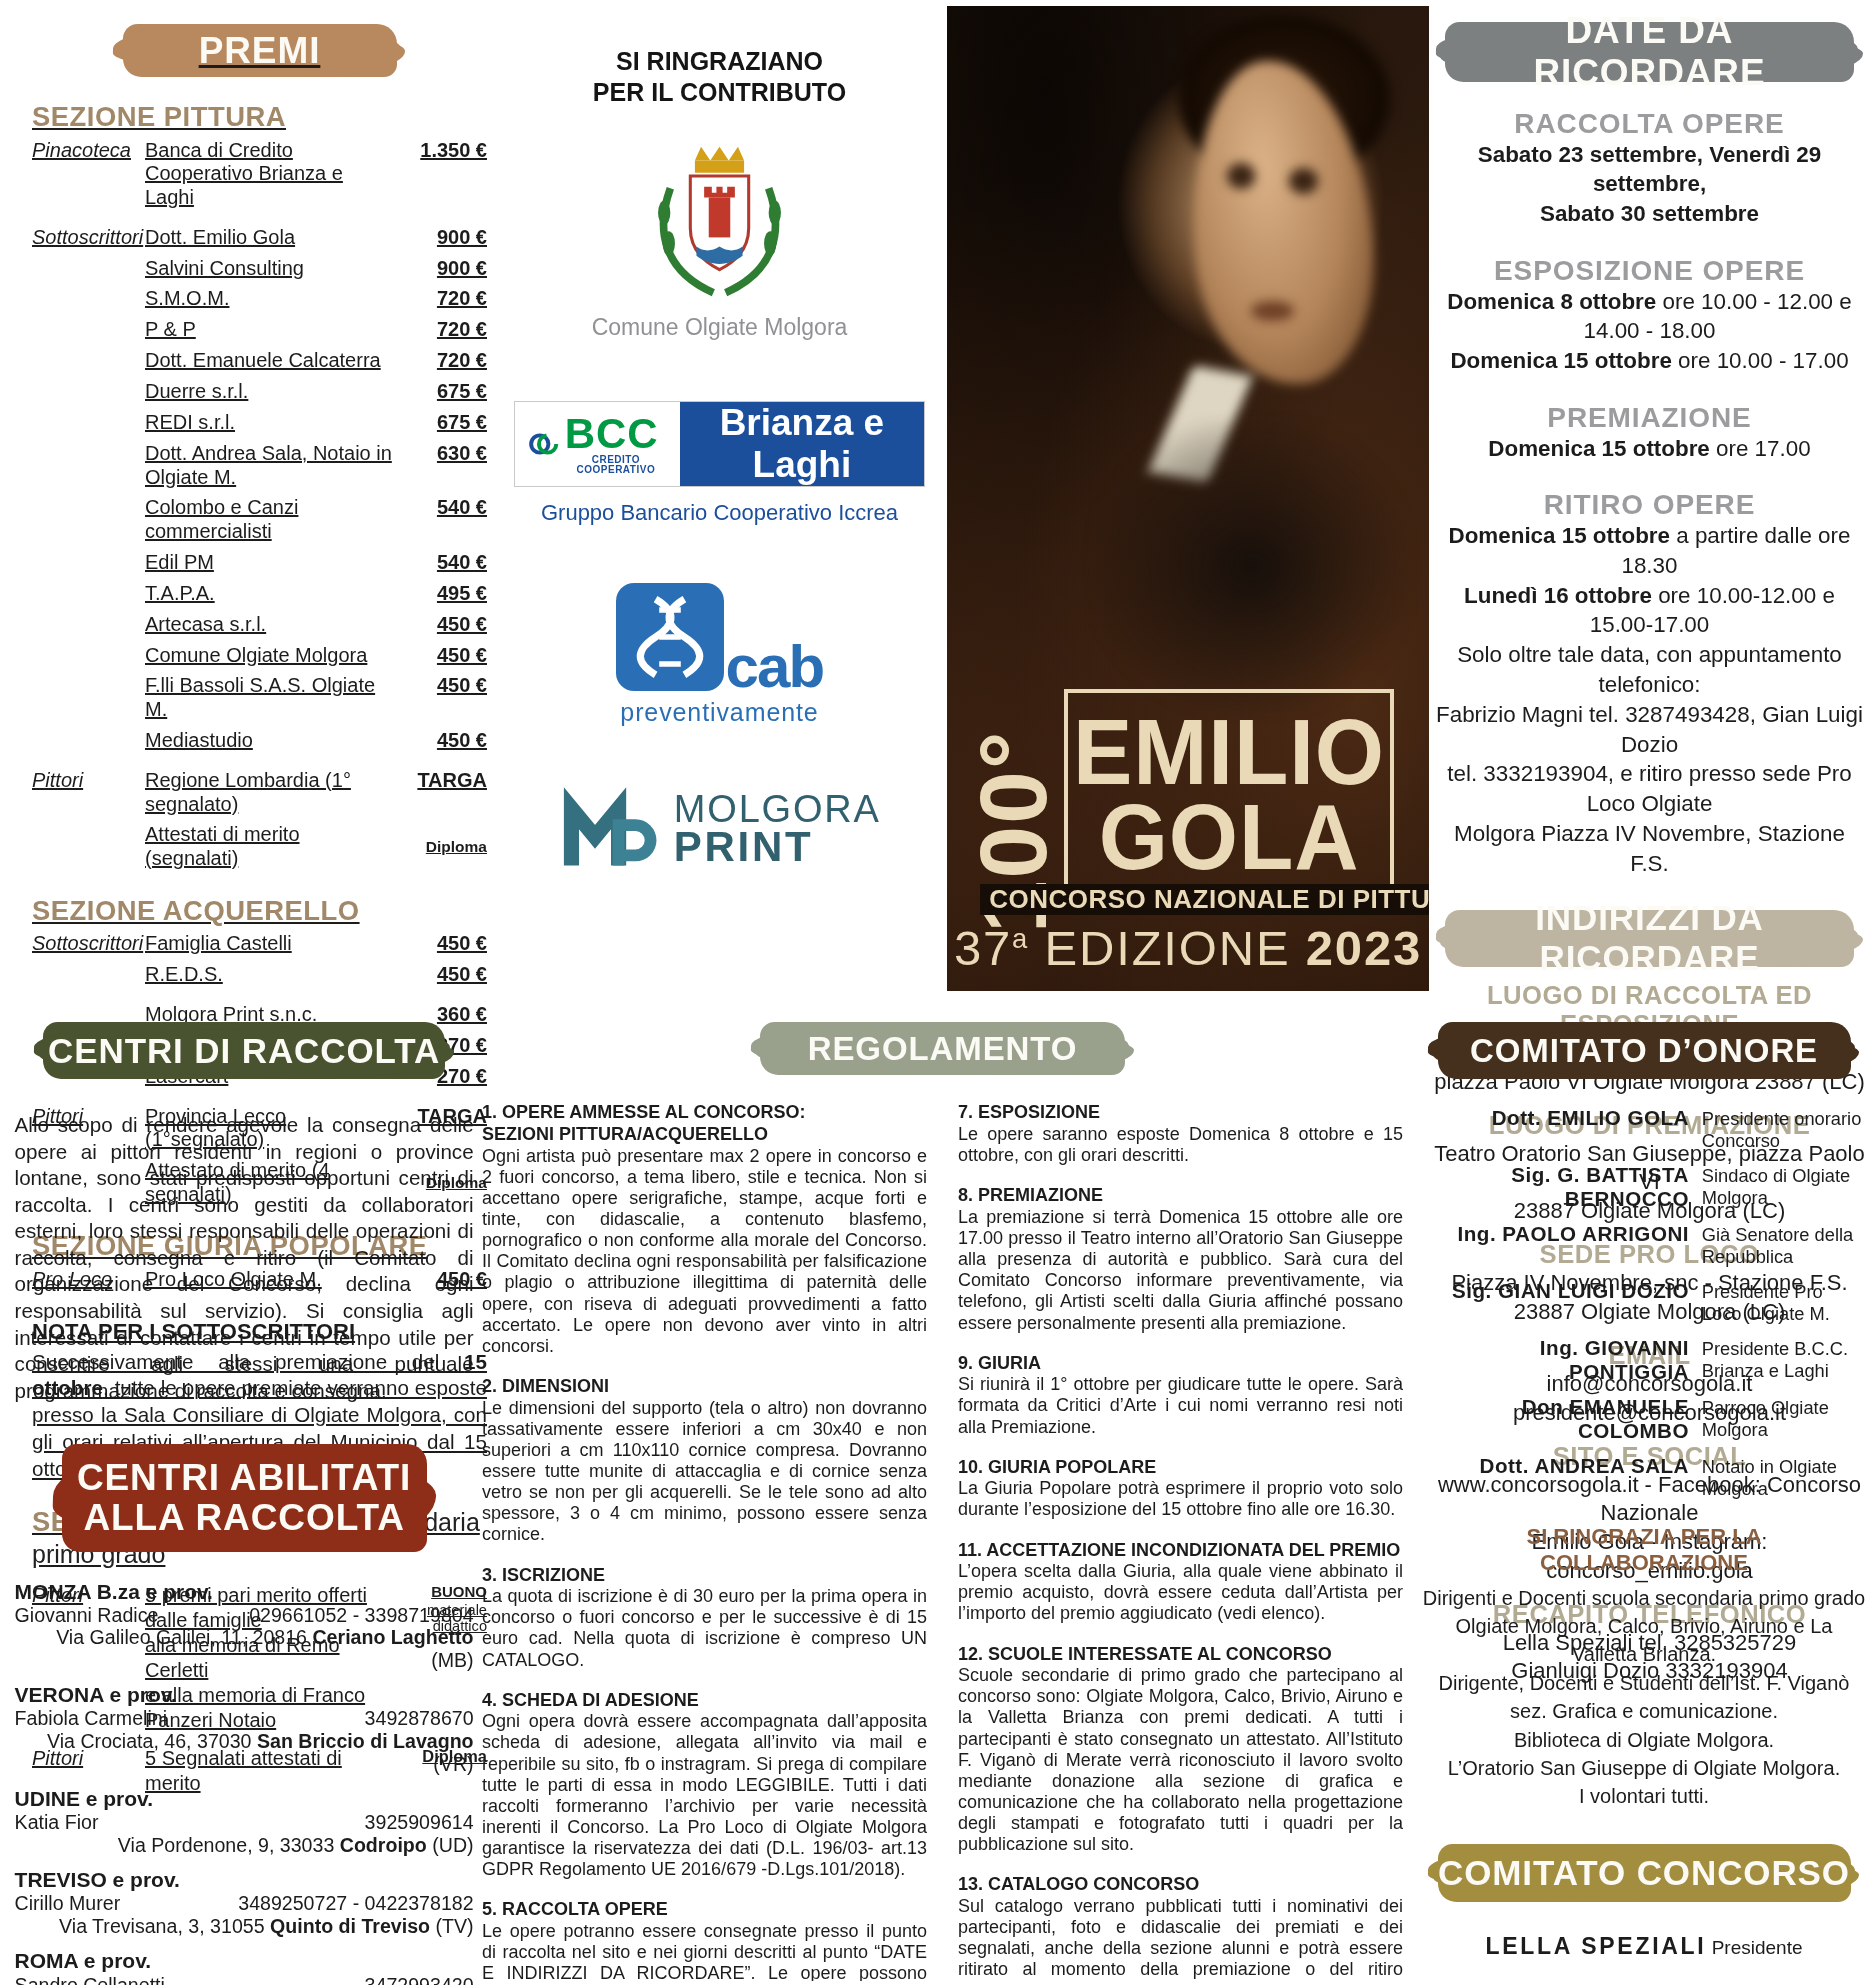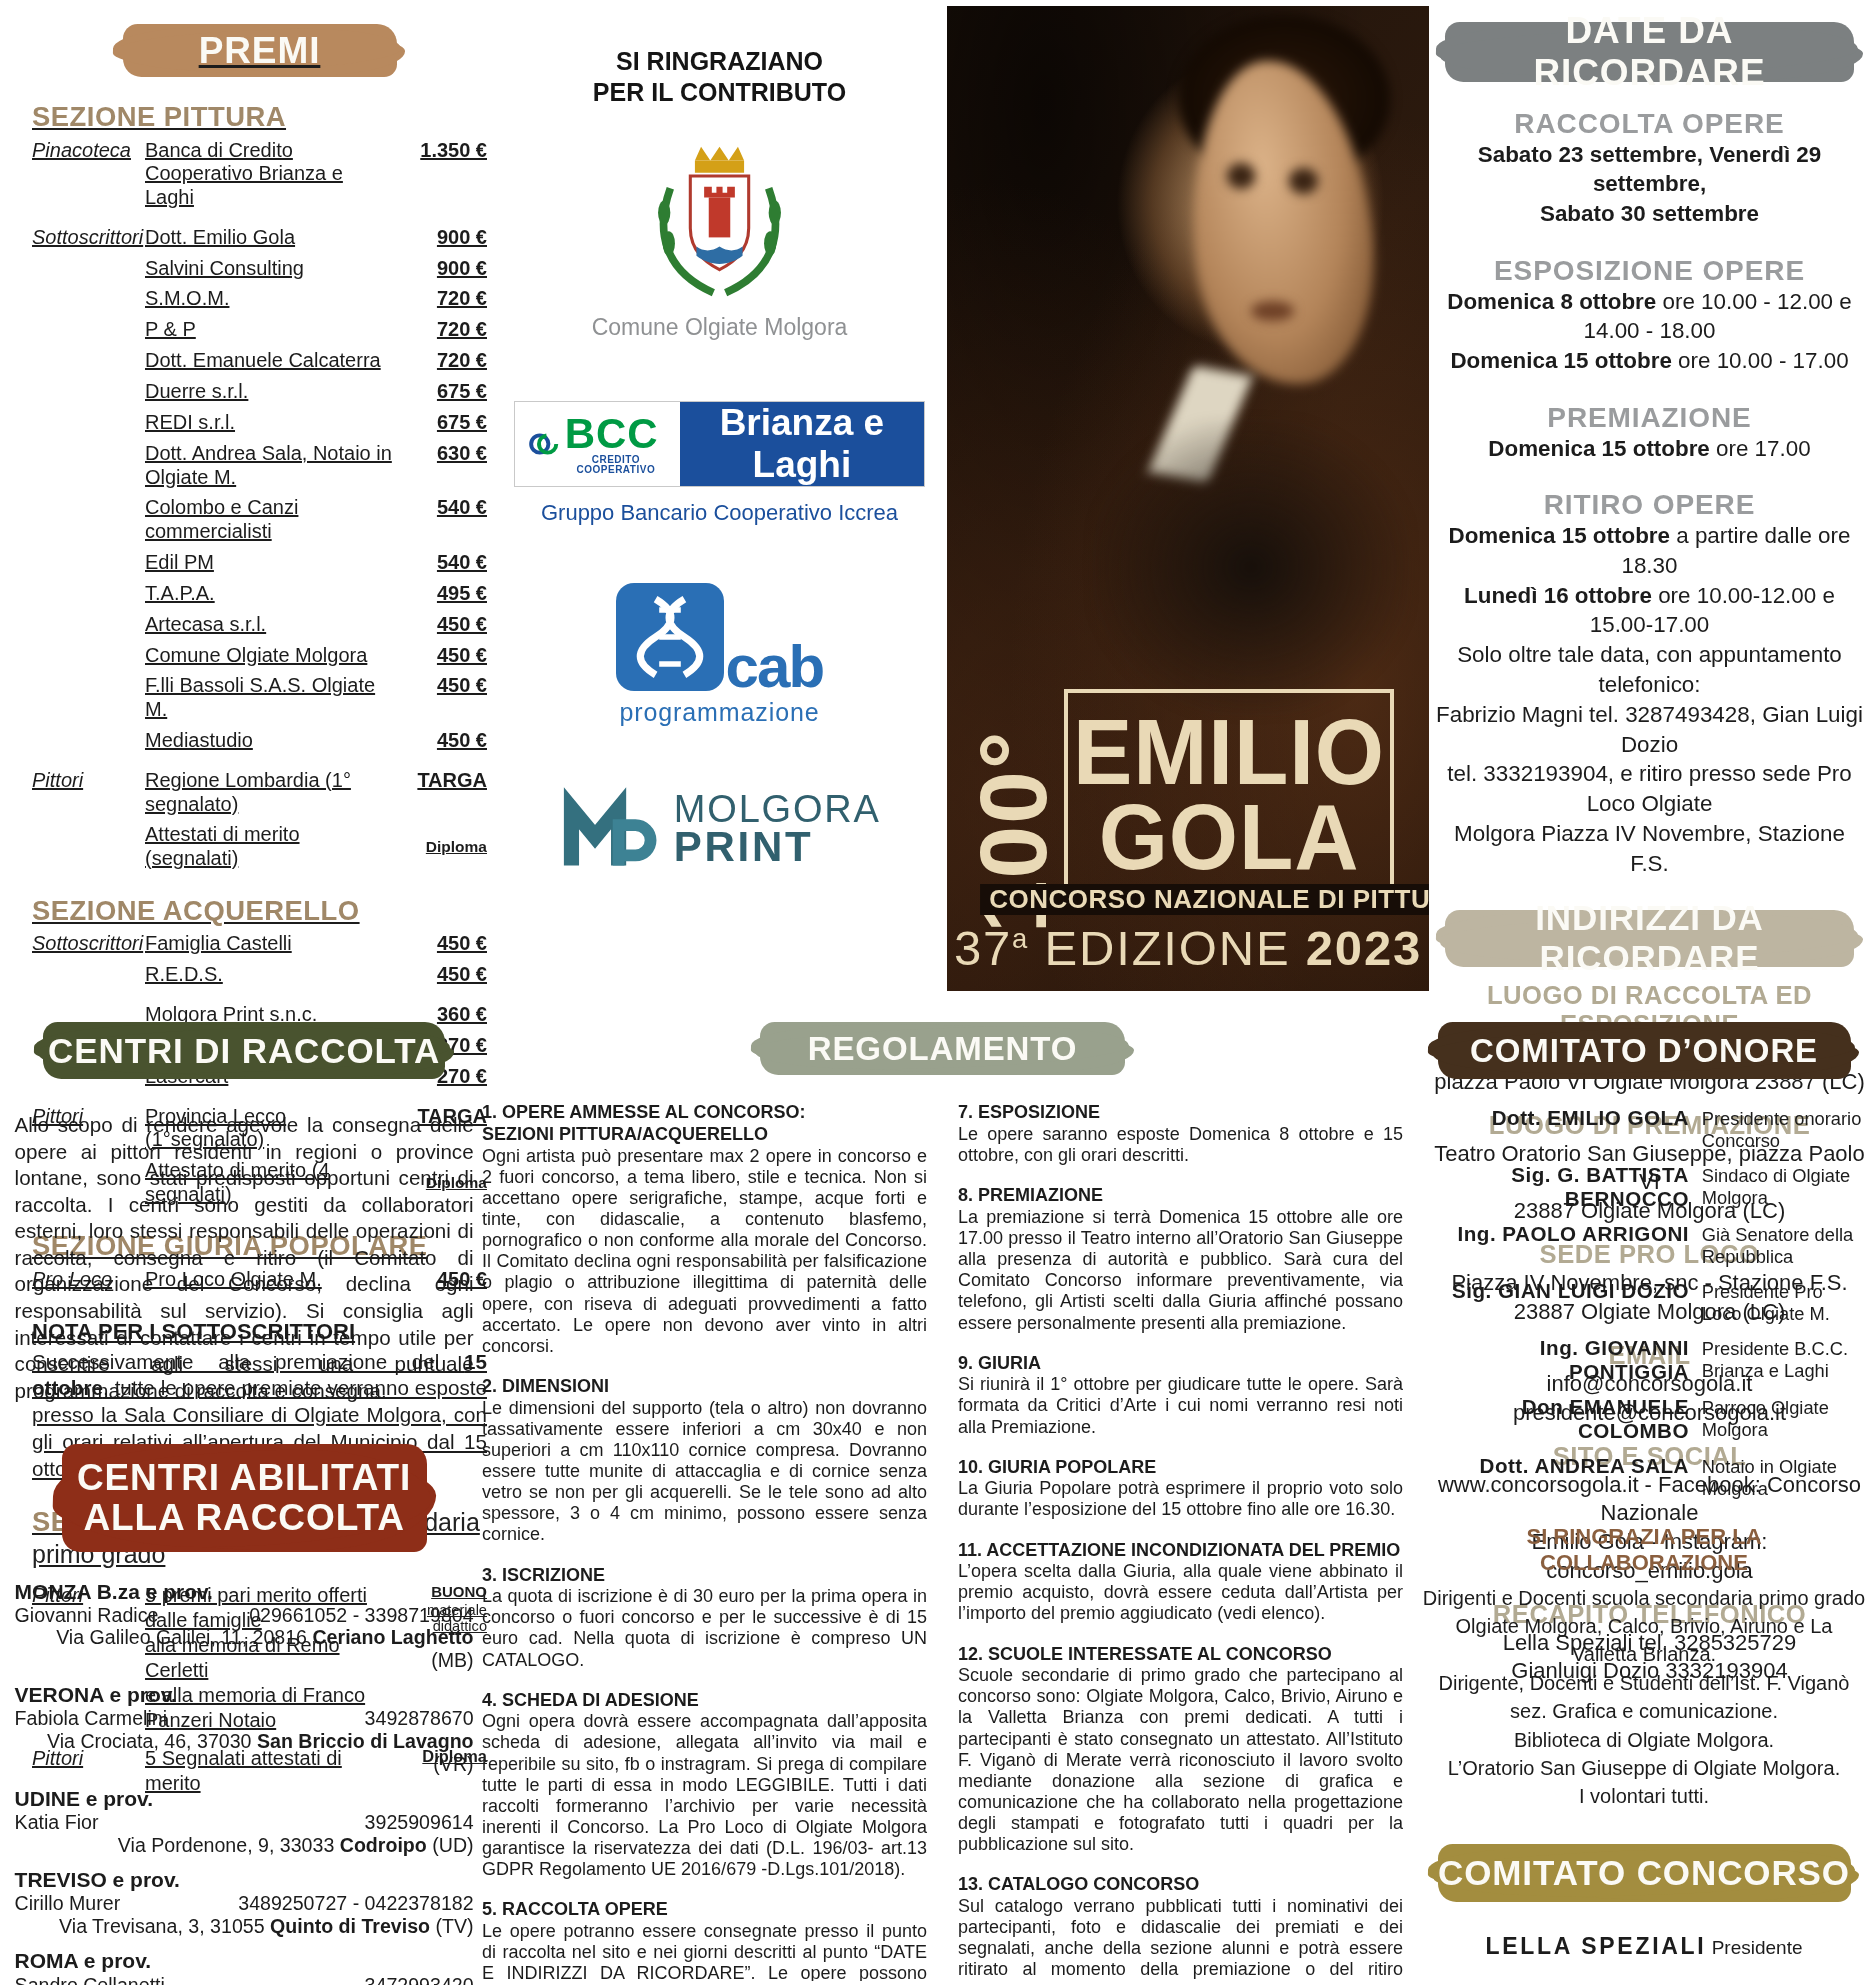--- a/index.html
+++ b/index.html
@@ -344,21 +344,21 @@
     </div>
     <div class="cab-wrap">
       <div class="cab-row">
         <svg width="108" height="108" viewBox="0 0 60 60">
           <rect width="60" height="60" rx="10" fill="#2a6fb5"></rect>
           <path d="M22 9 q17 10 0 21 q-17 11 0 21 M38 9 q-17 10 0 21 q17 11 0 21" stroke="#ffffff" stroke-width="4" fill="none"></path>
           <path d="M24 15 h12 M24 30 h12 M24 45 h12" stroke="#ffffff" stroke-width="3"></path>
         </svg>
         <span class="cab-name">cab</span>
       </div>
-      <div class="cab-sub">programmazione</div>
+      <div class="cab-sub">preventivamente</div>
     </div>
     <div class="molgora-wrap">
       <svg width="101" height="101" viewBox="0 0 60 60">
         <path d="M8 52 V18 l14 17 14 -17 v34" stroke="#34707f" stroke-width="9" fill="none"></path>
         <path d="M36 52 V28 h10 a9 9 0 0 1 0 18 h-10" stroke="#3d8294" stroke-width="7" fill="none"></path>
       </svg>
       <span class="molgora-txt">
         <span class="mol1">MOLGORA</span>
         <span class="mol2">PRINT</span>
       </span>

